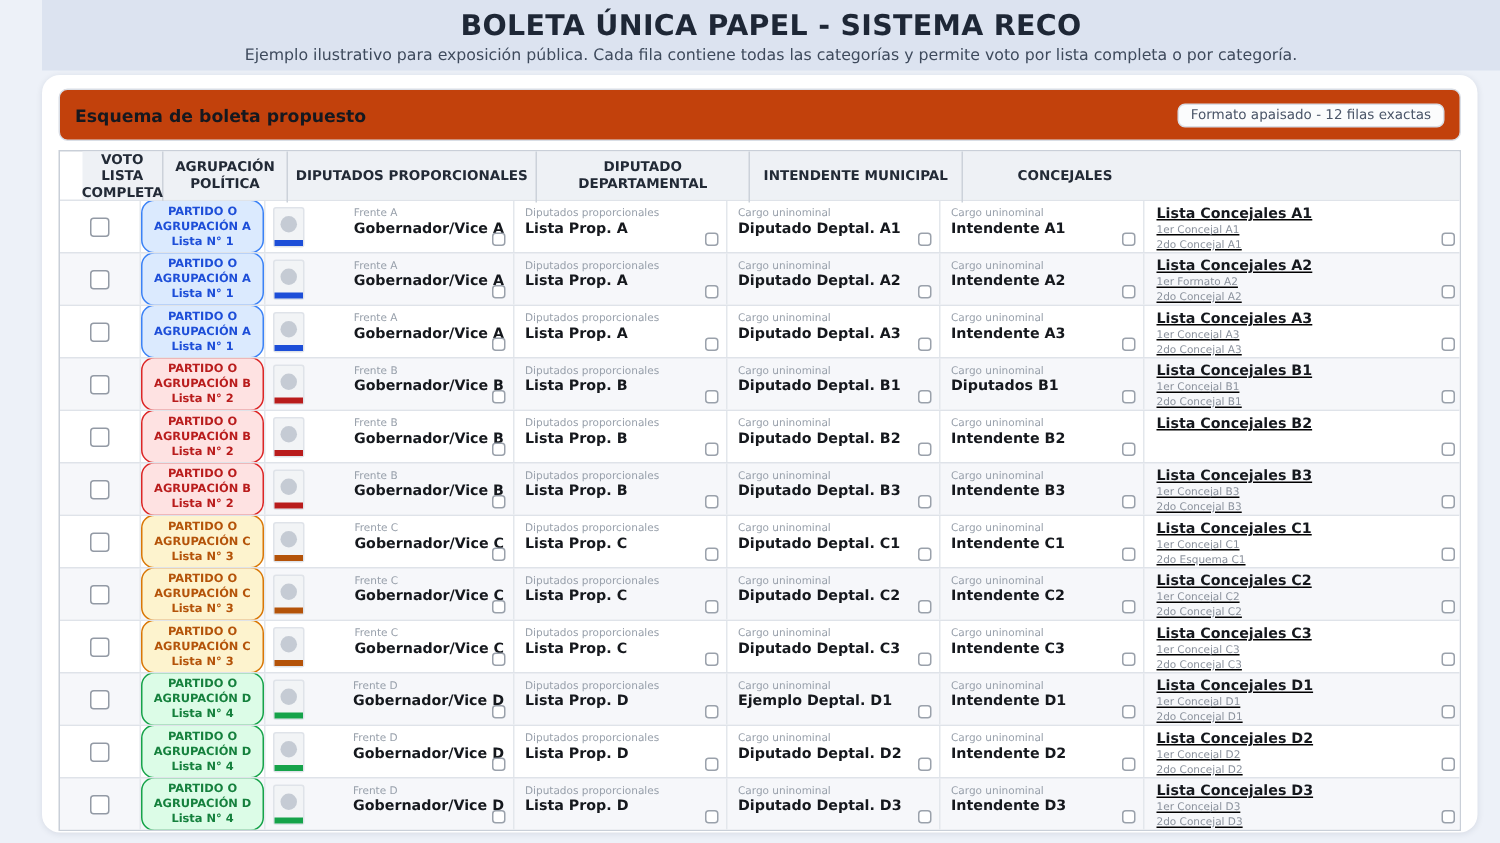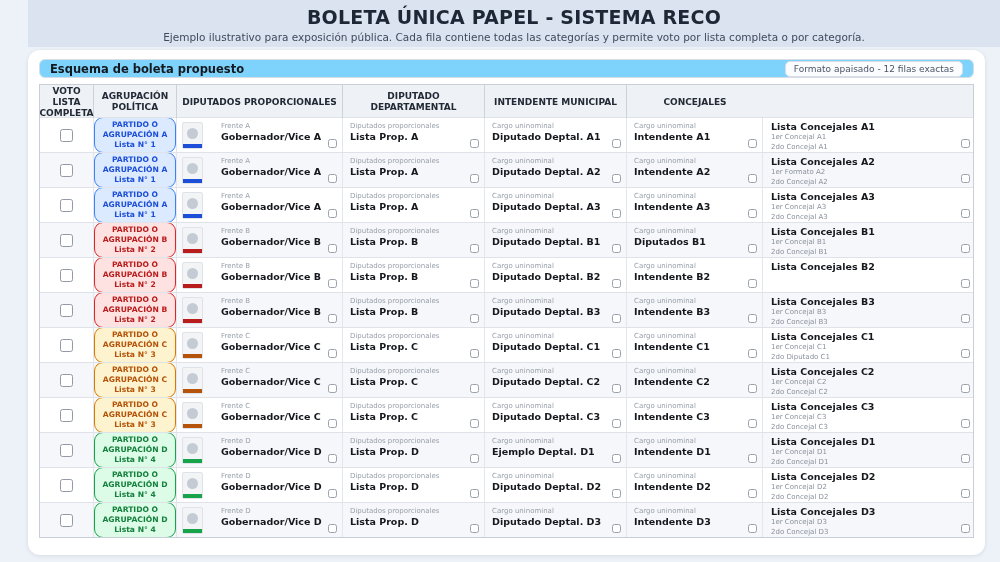--- a/index.html
+++ b/index.html
@@ -7,50 +7,50 @@
   body { font-family:"DejaVu Sans","Liberation Sans",sans-serif; background:#edf1f8; position:relative; }
 
   .top-band { height:47px; background:#dce3f0; text-align:center; padding-top:6px;margin-left:28px; }
   .page-title { font-size:19px; font-weight:bold; color:#1e2736; letter-spacing:.2px; }
   .page-subtitle { font-size:10.5px; color:#3e4a5c; margin-top:3px; }
 
   .panel { position:absolute; left:28px; top:50px; width:957px; height:505px;
            background:#ffffff; border-radius:12px; box-shadow:0 1px 4px rgba(30,40,70,.10);
            padding:9px 11px; }
 
-  .scheme-bar { height:19px; border:1px solid #d9dee6; border-radius:6px; background:#7dd3fc;
+  .scheme-bar { height:35px; border:1px solid #d9dee6; border-radius:6px; background:#c2410c;
                 display:flex; align-items:center; justify-content:space-between; padding:0 10px; margin-bottom:6px; }
   .scheme-title { font-size:11.5px; font-weight:bold; color:#15181f; }
   .format-note { font-size:9px; color:#4a5568; border:1px solid #d9dee6; border-radius:5px;
                  background:#fbfcfd; padding:2px 8px; }
 
   .ballot-table { border:1px solid #c9cfd8; width:935px; }
   .grid-row { display:grid; grid-template-columns:54px 83px 166px 142px 142px 136px 212px; }
-  .thead { background:#eef1f5; height:32px; }
+  .thead { background:#eef1f5; height:32px;margin-left:15px; }
   .th { font-size:9px; font-weight:bold; color:#222a36; text-align:center;
         display:flex; align-items:center; justify-content:center; line-height:1.2;
         border-right:1px solid #ccd2da; padding:1px 3px; }
   .th:last-child { border-right:none; }
 
   .trow { height:35px; border-top:1px solid #dfe3e9; background:#fff; }
   .trow.alt { background:#f6f7fa; }
   .td { position:relative; border-right:1px solid #e3e7ec; overflow:hidden; }
-  .td:last-child { border-right:none; }
+  .td:last-child { border-right:none;text-decoration:underline; }
 
   .cb { display:inline-block; background:#fff; border:1.3px solid #939aa5; border-radius:2.5px; }
   .cb.big { width:13px; height:13px; }
   .cb.small { width:9px; height:9px; position:absolute; right:5px; bottom:4px; border-width:1.1px; border-color:#9aa1ab; }
 
   .td-voto { display:flex; align-items:center; justify-content:center; }
   .td-badge { display:flex; align-items:center; justify-content:center; }
 
   .party-badge { border-radius:9px; border:1.5px solid; padding:2px 4px; text-align:center;
                  font-size:7.6px; font-weight:bold; line-height:1.3; width:88px; }
 
-  .td-gov { display:flex; gap:18px; padding:4px 6px 0 5px; align-items:flex-start; }
+  .td-gov { display:flex; gap:8px; padding:4px 6px 0 5px; align-items:flex-start;justify-content:space-between; }
   .avatar { width:21px; height:27px; background:#f2f4f6; border:1px solid #dfe3e9; border-radius:2px;
             display:flex; flex-direction:column; justify-content:flex-end; align-items:center; flex:0 0 auto; }
   .avatar-circle { width:11px; height:11px; border-radius:50%; background:#c5cbd4; margin-bottom:5px; }
   .avatar-bar { width:100%; height:4px; }
 
   .cell-label { font-size:7px; color:#98a0ab; line-height:1.3; }
   .cell-name { font-size:9.5px; font-weight:bold; color:#15181d; line-height:1.35; }
   .td-text { padding:4px 6px 0 7px; }
 
   .td-conc { padding:3px 8px 0 8px; }
@@ -393,21 +393,21 @@
     </div>
     <div class="td td-text">
       <div class="cell-label">Cargo uninominal</div>
       <div class="cell-name">Intendente C1</div>
       <span class="cb small"></span>
     </div>
     <div class="td td-conc">
       <div class="conc-title">Lista Concejales C1</div>
       <div>
               <div class="conc-member">1er Concejal C1</div>
-              <div class="conc-member">2do Diputado C1</div>
+              <div class="conc-member">2do Esquema C1</div>
             </div>
       <span class="cb small"></span>
     </div>
   </div>
 
   <div class="grid-row trow alt">
     <div class="td td-voto">
       <span class="cb big"></span>
     </div>
     <div class="td td-badge">

